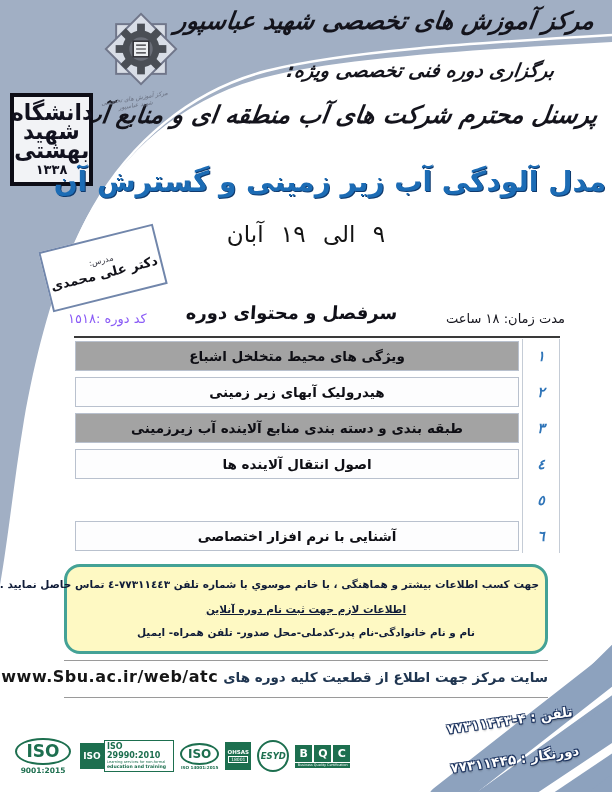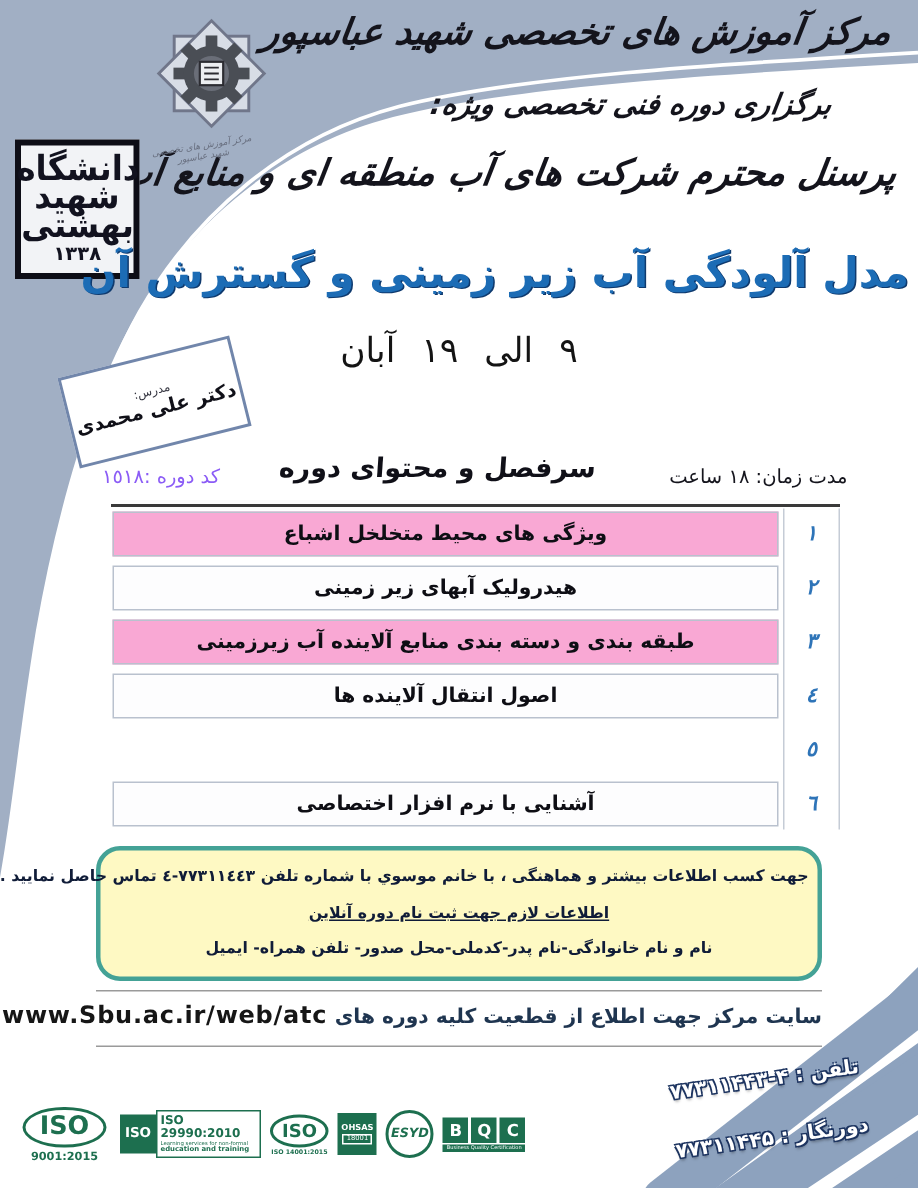--- a/index.html
+++ b/index.html
@@ -47,21 +47,21 @@
     z-index:3;color:#101018;transform:skewX(-4deg);}
   .info-code{position:absolute;top:311px;left:68px;font-size:13px;z-index:3;color:#8b5cf6;}
   
   .table-top-rule{position:absolute;left:74px;top:336px;width:486px;height:2px;
     background:#3a3a3a;z-index:3;}
   .numcol-frame{position:absolute;left:522px;top:339px;width:38px;height:214px;z-index:2;
     border-left:1px solid #c5ccd6;border-right:1px solid #c5ccd6;background:#fff;}
   .trow{position:absolute;left:75px;width:444px;height:30px;z-index:3;
     border:1px solid #b9c1ce;display:flex;align-items:center;justify-content:center;
     font-size:13.5px;font-weight:bold;color:#0e0e14;}
-  .trow.shade{background:#f9a8d4;}
+  .trow.shade{background:#a3a3a3;}
   .trow.plain{background:#fdfdfe;}
   .tnum{position:absolute;left:523px;width:36px;height:30px;z-index:3;
     display:flex;align-items:center;justify-content:center;
     color:#2e74b8;font-size:14px;font-weight:bold;font-style:italic;}
   .y1{top:341px}.y2{top:377px}.y3{top:413px}.y4{top:449px}.y5{top:485px}.y6{top:521px}
   
   .contact-box{position:absolute;left:64px;top:564px;width:484px;height:90px;z-index:3;
     background:#fef9c3;border:3px solid #44a296;border-radius:16px;}
   .contact-box .ln{position:absolute;left:6px;right:6px;text-align:center;
     font-size:10.5px;font-weight:bold;color:#101c38;white-space:nowrap;}

